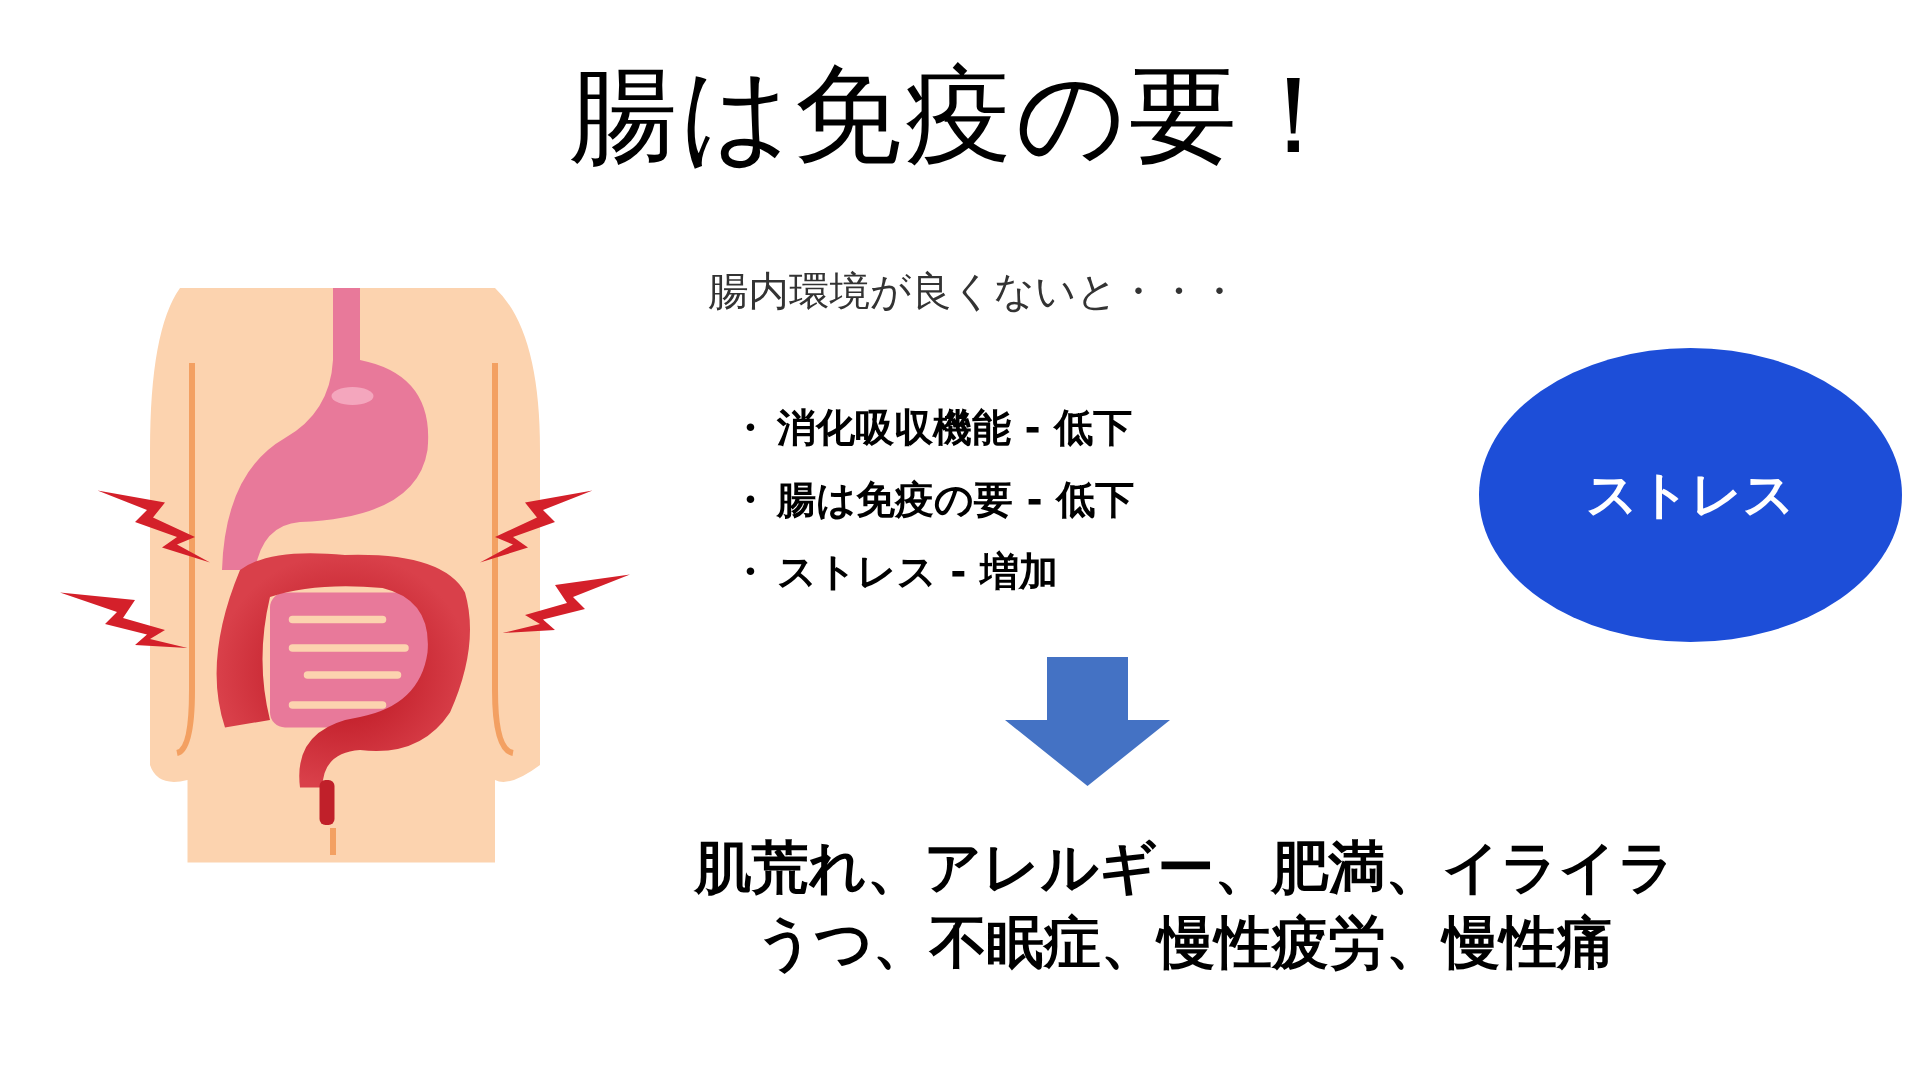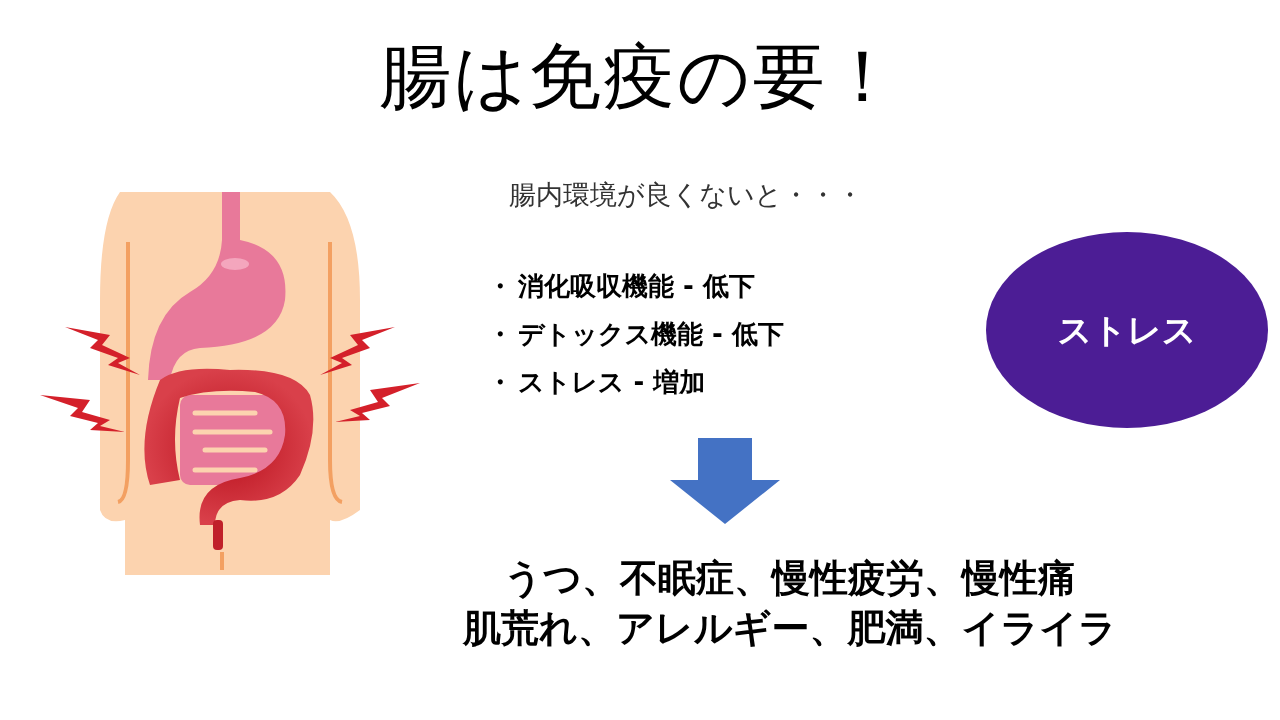--- a/index.html
+++ b/index.html
@@ -6,28 +6,28 @@
     body {
       width: 1280px; height: 720px; background: #ffffff; position: relative; overflow: hidden;
       font-family: "DejaVu Sans", "Liberation Sans", sans-serif; color: #000;
     }
     .title {
       position: absolute; left: 0; width: 1280px; top: 28px; text-align: center;
       font-size: 72px; font-weight: normal; letter-spacing: 2px; line-height: 96px;
     }
     .subtitle {
       position: absolute; left: 472px; top: 175px; font-size: 27px; color: #333;
-      font-weight: normal; line-height: 40px; margin-left: 37px;
+      font-weight: normal; line-height: 40px;
     }
     .bullets { position: absolute; left: 482px; top: 262px; margin: 0; padding: 0; list-style: none; }
     .bullets li { font-size: 26px; font-weight: bold; line-height: 48px; white-space: nowrap; }
     .bullets .dot { display: inline-block; width: 36px; text-align: center; }
     .stress {
       position: absolute; left: 986px; top: 232px; width: 282px; height: 196px; border-radius: 50%;
-      background: #4c1d95; color: #fff; display: flex; flex-direction: column; align-items: center;
+      background: #1d4ed8; color: #fff; display: flex; flex-direction: column; align-items: center;
       justify-content: center; font-weight: bold; font-size: 34px; line-height: 46px; text-align: center;
     }
     .arrow { position: absolute; left: 670px; top: 438px; width: 110px; height: 86px; }
     .results {
       position: absolute; left: 300px; width: 980px; top: 553px; text-align: center;
       font-weight: bold; font-size: 38px; line-height: 50px;
     }
     .illustration { position: absolute; left: 30px; top: 180px; width: 400px; height: 400px; }
   </style>
 </head>
@@ -73,31 +73,31 @@
   </svg>
 </div>
 
 <div class="subtitle">腸内環境が良くないと・・・</div>
 
 <ul class="bullets">
   <li>
     <span class="dot">・</span><span>消化吸収機能 - 低下</span>
   </li>
   <li>
-    <span class="dot">・</span><span>デトックス機能 - 低下</span>
+    <span class="dot">・</span><span>腸は免疫の要 - 低下</span>
   </li>
   <li>
     <span class="dot">・</span><span>ストレス - 増加</span>
   </li>
 </ul>
 
 <div class="stress">
   <div>ストレス</div>
 </div>
 
 <svg class="arrow" viewBox="0 0 110 86">
   <polygon points="28,0 82,0 82,42 110,42 55,86 0,42 28,42" fill="#4472c4"></polygon>
 </svg>
 
 <div class="results">
+  <div>肌荒れ、アレルギー、肥満、イライラ</div>
   <div>うつ、不眠症、慢性疲労、慢性痛</div>
-  <div>肌荒れ、アレルギー、肥満、イライラ</div>
 </div>
 
 </body></html>

